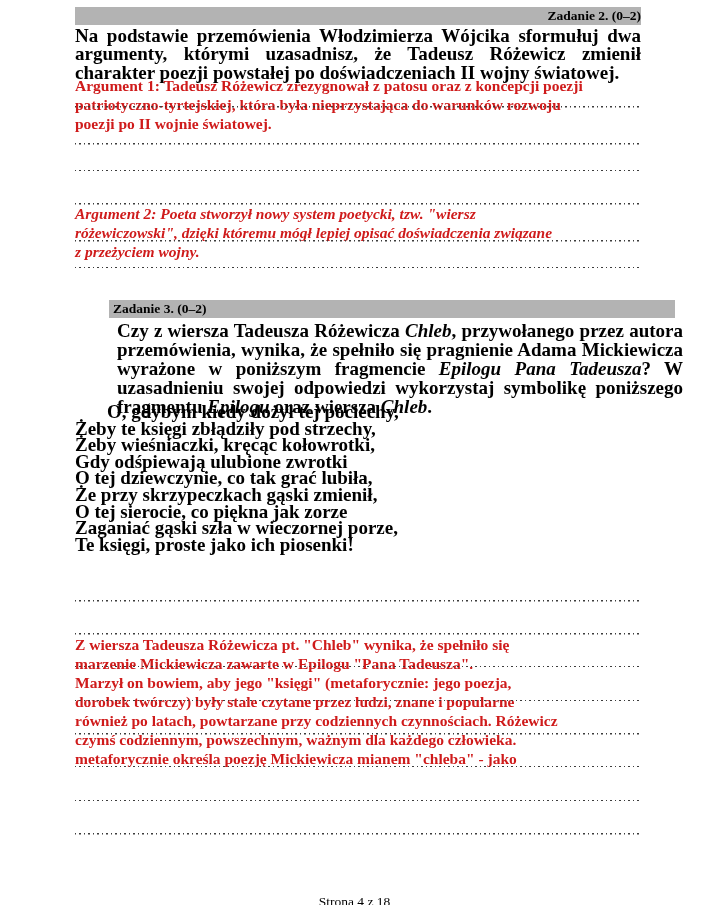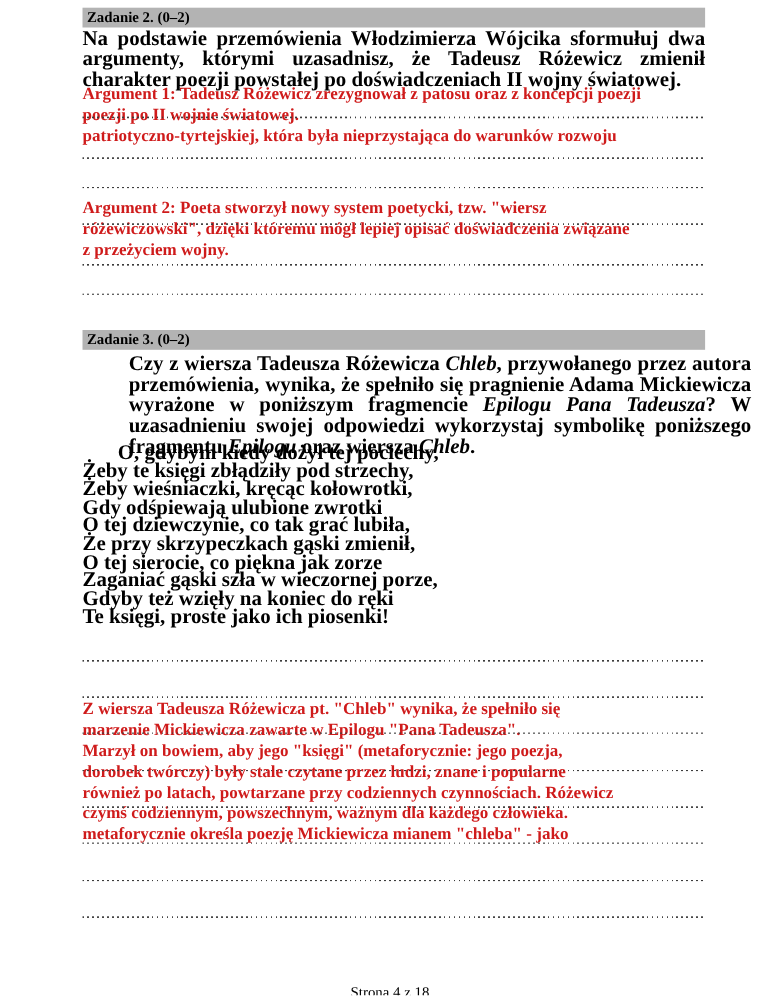--- a/index.html
+++ b/index.html
@@ -62,58 +62,57 @@
     left: 0; width: 709px;
     text-align: center;
     font-size: 13.5px;
   }
 </style>
 </head>
 <body>
 
 <div class="page">
 
-  <div class="content task-header" style="top:7px;">Zadanie 2. (0–2)</div>
+  <div class="content task-header" style="top:7px;text-align:right;">Zadanie 2. (0–2)</div>
 
   <div class="content task-text" id="z2-task" style="top:27px;">Na podstawie przemówienia Włodzimierza Wójcika sformułuj dwa argumenty, którymi uzasadnisz, że Tadeusz Różewicz zmienił charakter poezji powstałej po doświadczeniach II wojny światowej.</div>
 
   <div class="answer-block" id="arg1" style="top:76px;">
       <div class="answer-line">Argument 1: Tadeusz Różewicz zrezygnował z patosu oraz z koncepcji poezji</div>
+      <div class="answer-line">patriotyczno-tyrtejskiej, która była nieprzystająca do warunków rozwoju</div>
       <div class="answer-line">poezji po II wojnie światowej.</div>
-      <div class="answer-line">patriotyczno-tyrtejskiej, która była nieprzystająca do warunków rozwoju</div>
     </div>
 
   <div class="dotted" style="top:105.5px;"></div>
   <div class="dotted" style="top:142.5px;"></div>
   <div class="dotted" style="top:169px;"></div>
 
-  <div class="answer-block" id="arg2" style="top:180px;">
+  <div class="answer-block" id="arg2" style="top:204px;font-style:italic;">
       <div class="answer-line">Argument 2: Poeta stworzył nowy system poetycki, tzw. "wiersz</div>
       <div class="answer-line">różewiczowski", dzięki któremu mógł lepiej opisać doświadczenia związane</div>
       <div class="answer-line">z przeżyciem wojny.</div>
     </div>
 
   <div class="dotted" style="top:202.5px;"></div>
   <div class="dotted" style="top:239.5px;"></div>
   <div class="dotted" style="top:266px;"></div>
 
-  <div class="content task-header" style="top:300px;">Zadanie 3. (0–2)</div>
+  <div class="content task-header" style="top:300px;margin-left:34px;">Zadanie 3. (0–2)</div>
 
   <div class="content task-text" id="z3-task" style="top:321px;"><span>Czy z wiersza Tadeusza Różewicza </span><em>Chleb</em><span>, przywołanego przez autora przemówienia, wynika, że spełniło się pragnienie Adama Mickiewicza wyrażone w poniższym fragmencie </span><em>Epilogu Pana Tadeusza</em><span>? W uzasadnieniu swojej odpowiedzi wykorzystaj symbolikę poniższego fragmentu </span><em>Epilogu</em><span> oraz wiersza </span><em>Chleb</em><span>.</span></div>
 
   <div class="content poem" style="top:404px;">
       <div class="poem-line">O, gdybym kiedy dożył tej pociechy,</div>
       <div class="poem-line">Żeby te księgi zbłądziły pod strzechy,</div>
       <div class="poem-line">Żeby wieśniaczki, kręcąc kołowrotki,</div>
       <div class="poem-line">Gdy odśpiewają ulubione zwrotki</div>
       <div class="poem-line">O tej dziewczynie, co tak grać lubiła,</div>
       <div class="poem-line">Że przy skrzypeczkach gąski zmienił,</div>
       <div class="poem-line">O tej sierocie, co piękna jak zorze</div>
       <div class="poem-line">Zaganiać gąski szła w wieczornej porze,</div>
-      <div class="poem-line">Gdyby też wzięły na koniec do ręki</div>
       <div class="poem-line">Te księgi, proste jako ich piosenki!</div>
     </div>
 
   <div class="answer-block" id="z3-answer" style="top:635px;">
       <div class="answer-line">Z wiersza Tadeusza Różewicza pt. "Chleb" wynika, że spełniło się</div>
       <div class="answer-line">marzenie Mickiewicza zawarte w Epilogu "Pana Tadeusza".</div>
       <div class="answer-line">Marzył on bowiem, aby jego "księgi" (metaforycznie: jego poezja,</div>
       <div class="answer-line">dorobek twórczy) były stale czytane przez ludzi, znane i popularne</div>
       <div class="answer-line">również po latach, powtarzane przy codziennych czynnościach. Różewicz</div>
       <div class="answer-line">czymś codziennym, powszechnym, ważnym dla każdego człowieka.</div>

